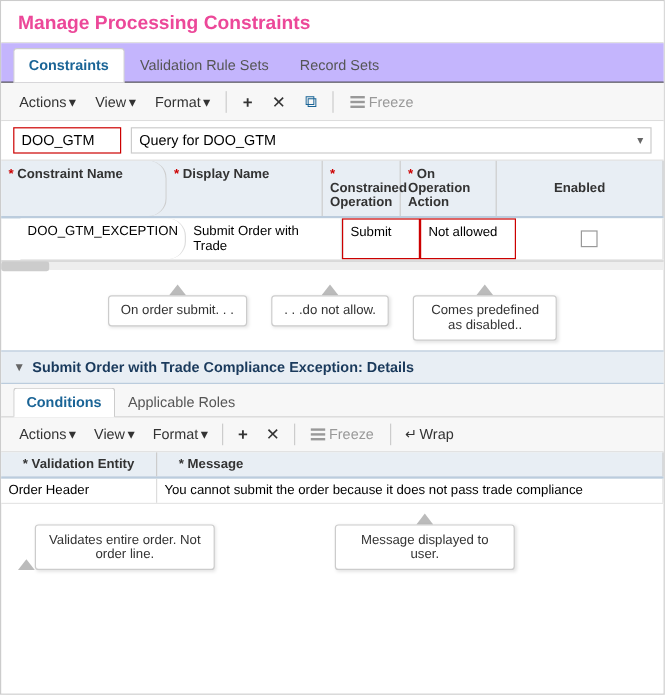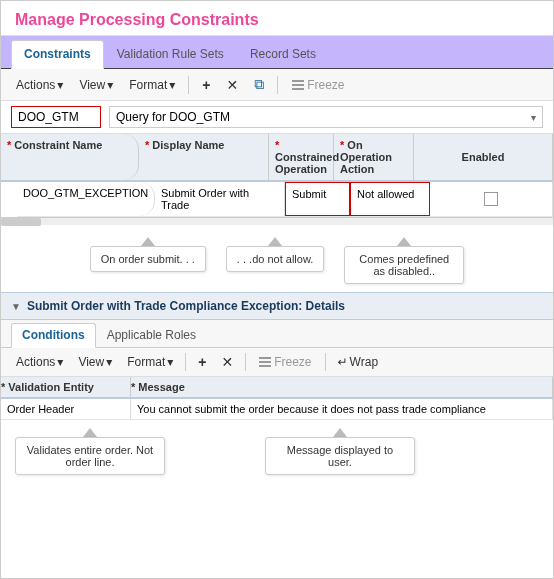--- a/index.html
+++ b/index.html
@@ -35,21 +35,21 @@
     .callout { border: 1px solid #ccc; background: #fff; border-radius: 3px; padding: 6px 10px; font-size: 11px; color: #333; text-align: center; max-width: 130px; box-shadow: 1px 1px 3px rgba(0,0,0,0.1); }
     .callout-right { max-width: 120px; }
     .section-header { display: flex; align-items: center; gap: 6px; padding: 6px 10px; background: #e8eef4; border-top: 1px solid #bcd; border-bottom: 1px solid #bcd; font-size: 12px; font-weight: bold; color: #1a3a5c; }
     .section-triangle { color: #666; font-size: 10px; }
     .inner-tabs { display: flex; border-bottom: 1px solid #ccc; padding: 0 10px; background: #f7f7f7; }
     .inner-tab { padding: 4px 10px; cursor: pointer; font-size: 12px; color: #555; border: 1px solid transparent; margin-top: 3px; border-radius: 3px 3px 0 0; }
     .inner-tab.active { background: #fff; border-color: #ccc; border-bottom-color: #fff; color: #1a6496; font-weight: bold; margin-bottom: -1px; }
     .inner-toolbar { display: flex; align-items: center; padding: 4px 10px; gap: 5px; background: #f7f7f7; border-bottom: 1px solid #ddd; }
     .wrap-btn { display: flex; align-items: center; gap: 2px; padding: 2px 5px; font-size: 12px; color: #333; cursor: pointer; }
     .inner-table-header { display: flex; background: #e8eef4; border-bottom: 2px solid #bcd; font-size: 11px; font-weight: bold; color: #333; }
-    .inner-th { padding: 4px 0; border-right: 1px solid #ccc; }
+    .inner-th { padding: 4px 18px; border-right: 1px solid #ccc; }
     .inner-table-row { display: flex; background: #fff; border-bottom: 1px solid #e5e5e5; }
     .inner-td { padding: 4px 6px; border-right: 1px solid #ddd; font-size: 11px; }
     .col-entity { width: 130px; }
     .col-message { flex: 1; overflow: hidden; text-overflow: ellipsis; white-space: nowrap; }
     .bottom-callouts { display: flex; gap: 20px; padding: 8px 14px; justify-content: flex-start; }
     .bottom-callout { border: 1px solid #ccc; background: #fff; border-radius: 3px; padding: 6px 10px; font-size: 11px; color: #333; text-align: center; max-width: 150px; box-shadow: 1px 1px 3px rgba(0,0,0,0.1); }
     .callout-arrow-top { display: flex; flex-direction: column; align-items: center; }
     .tri-outer { width: 0; height: 0; border-left: 7px solid transparent; border-right: 7px solid transparent; border-bottom: 9px solid #bbb; }
     .icon-add { color: #333; font-size: 14px; font-weight: bold; }
     .icon-delete { color: #333; font-size: 14px; }
@@ -223,21 +223,21 @@
       <span class="required">* </span><span>Message</span>
     </div>
   </div>
 
   <div class="inner-table-row">
     <div class="inner-td col-entity red-border">Order Header</div>
     <div class="inner-td col-message">You cannot submit the order because it does not pass trade compliance</div>
   </div>
 
   <div class="bottom-callouts">
-    <div style="display:flex; flex-direction:column; align-items:center;">
+    <div style="display:flex; flex-direction:row; align-items:flex-end;">
       <div class="callout-arrow-top">
         <div class="tri-outer"></div>
       </div>
       <div class="bottom-callout">Validates entire order. Not order line.</div>
     </div>
     <div style="display:flex; flex-direction:column; align-items:center; margin-left: 80px;">
       <div class="callout-arrow-top">
         <div class="tri-outer"></div>
       </div>
       <div class="bottom-callout">Message displayed to user.</div>

